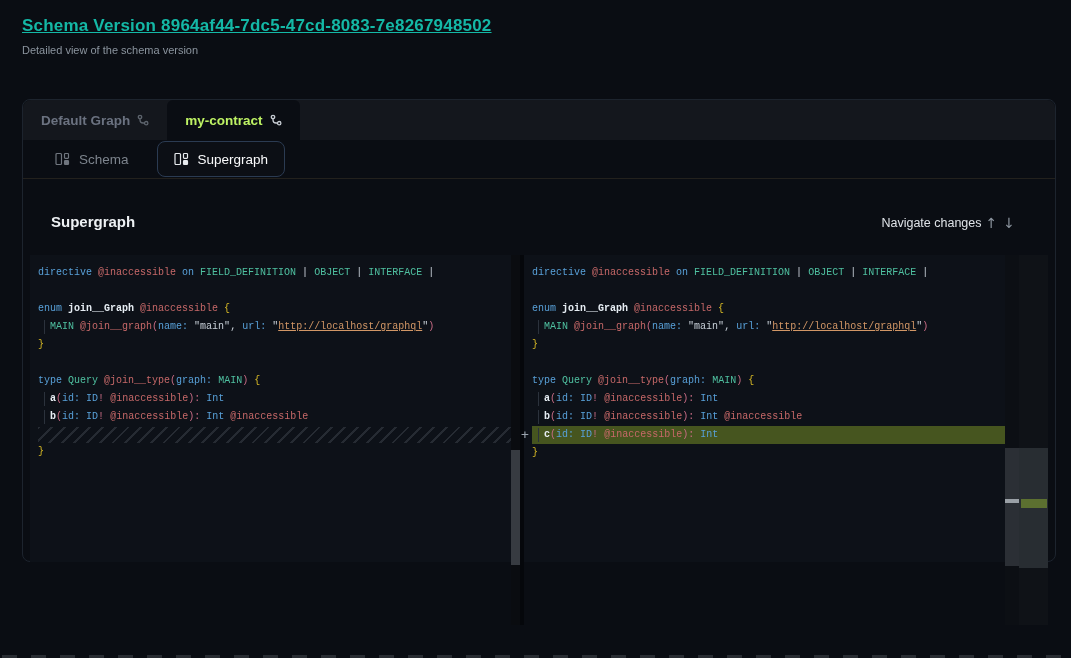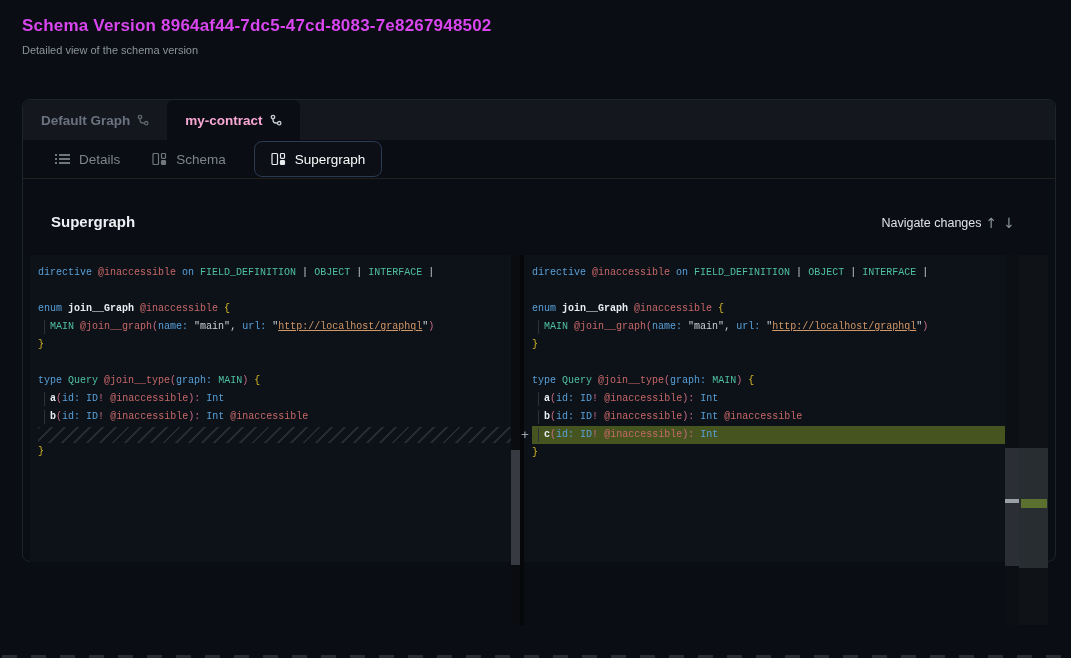--- a/index.html
+++ b/index.html
@@ -3,34 +3,34 @@
 <meta charset="utf-8">
 <style>
   * { margin:0; padding:0; box-sizing:border-box; }
   html,body { background:#06080c; }
   .screen {
     position:relative; width:1071px; height:658px; overflow:hidden;
     background:#0a0d13; font-family:"Liberation Sans", sans-serif;
   }
   
   .page-title { position:absolute; left:22px; top:16px; font-size:17px; font-weight:bold;
-    color:#d946ef; letter-spacing:.2px; }
+    color:#14b8a6; letter-spacing:.2px;text-decoration:underline; }
   .page-subtitle { position:absolute; left:22px; top:44px; font-size:11px; color:#8b949e; }
 
   
   .card { position:absolute; left:22px; top:99px; width:1034px; height:463px;
     border:1px solid #1d242e; border-radius:8px; }
 
   
   .tabstrip { position:absolute; left:0; top:0; width:100%; height:40px;
     background:#14171d; border-radius:8px 8px 0 0; display:flex; align-items:stretch; }
   .vtab { display:flex; align-items:center; gap:7px; padding:0 18px; font-size:13.5px;
     color:#6b7280; cursor:pointer;font-weight:bold; }
   .vtab .vicon { display:flex; color:#5d646d; }
-  .vtab.active { background:#0a0d13; color:#f9a8d4; border-radius:6px 6px 0 0; }
+  .vtab.active { background:#0a0d13; color:#bef264; border-radius:6px 6px 0 0; }
   .vtab.active .vicon { color:#c7ccd3; }
 
   
   .viewtabs { position:absolute; left:0; top:40px; width:100%; height:39px;
     display:flex; align-items:center; border-bottom:1px solid #23211d; padding-left:16px; }
   .wtab { display:flex; align-items:center; gap:9px; padding:0 16px; height:38px;
     font-size:13.5px; color:#7d848d; cursor:pointer; }
   .wtab .wicon { display:flex; color:#70767f; }
   .wtab.active { border:1px solid #2b3b52; border-radius:8px; height:36px; margin-left:12px;
     background:#0c0f15; color:#fafbfc; }
@@ -111,33 +111,20 @@
               <circle cx="3" cy="3" r="1.7"></circle>
               <path d="M3 4.7 V6 a3 3 0 0 0 3 3 h1.3"></path>
               <circle cx="9.2" cy="9.2" r="1.7"></circle>
             </svg>
           </span>
         </div>
       </div>
     <div class="viewtabs" id="view-tabs">
         <div class="wtab">
           <span class="wicon">
-            <svg width="15" height="12" viewBox="0 0 15 12" fill="currentColor">
-              <rect x="0" y="1" width="2" height="2"></rect>
-              <rect x="4" y="1" width="11" height="2"></rect>
-              <rect x="0" y="5" width="2" height="2"></rect>
-              <rect x="4" y="5" width="11" height="2"></rect>
-              <rect x="0" y="9" width="2" height="2"></rect>
-              <rect x="4" y="9" width="11" height="2"></rect>
-            </svg>
-          </span>
-          <span>Details</span>
-        </div>
-        <div class="wtab">
-          <span class="wicon">
             <svg width="15" height="14" viewBox="0 0 15 14" fill="none" stroke="currentColor" stroke-width="1.2">
               <rect x="1" y="1.5" width="5.5" height="11" rx="1"></rect>
               <rect x="9.5" y="1.5" width="4" height="4.8" rx="0.8"></rect>
               <rect x="9.5" y="8.6" width="4" height="3.9" rx="0.8" fill="currentColor"></rect>
             </svg>
           </span>
           <span>Schema</span>
         </div>
         <div class="wtab active">
           <span class="wicon">

